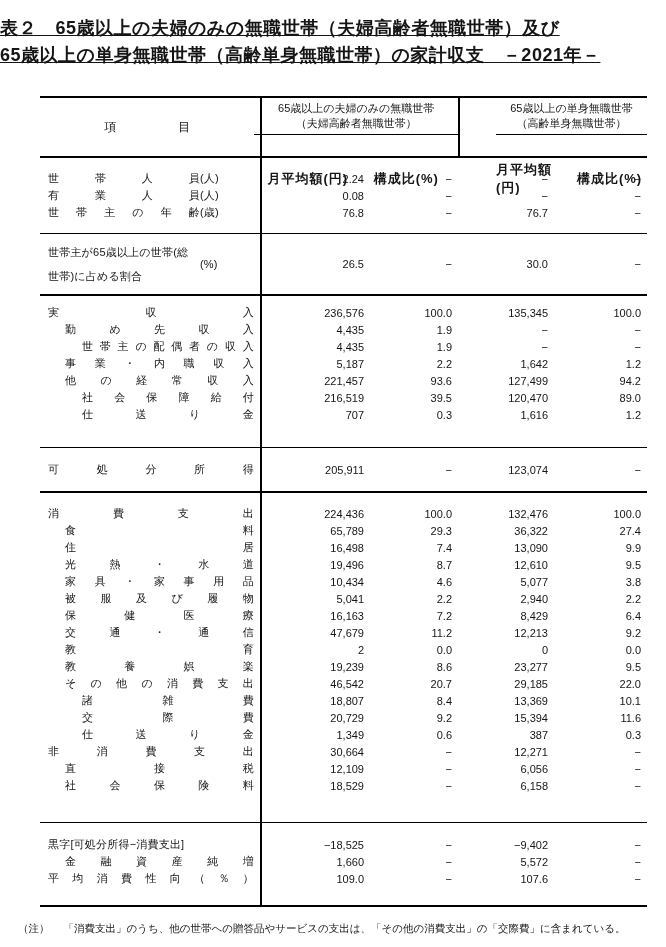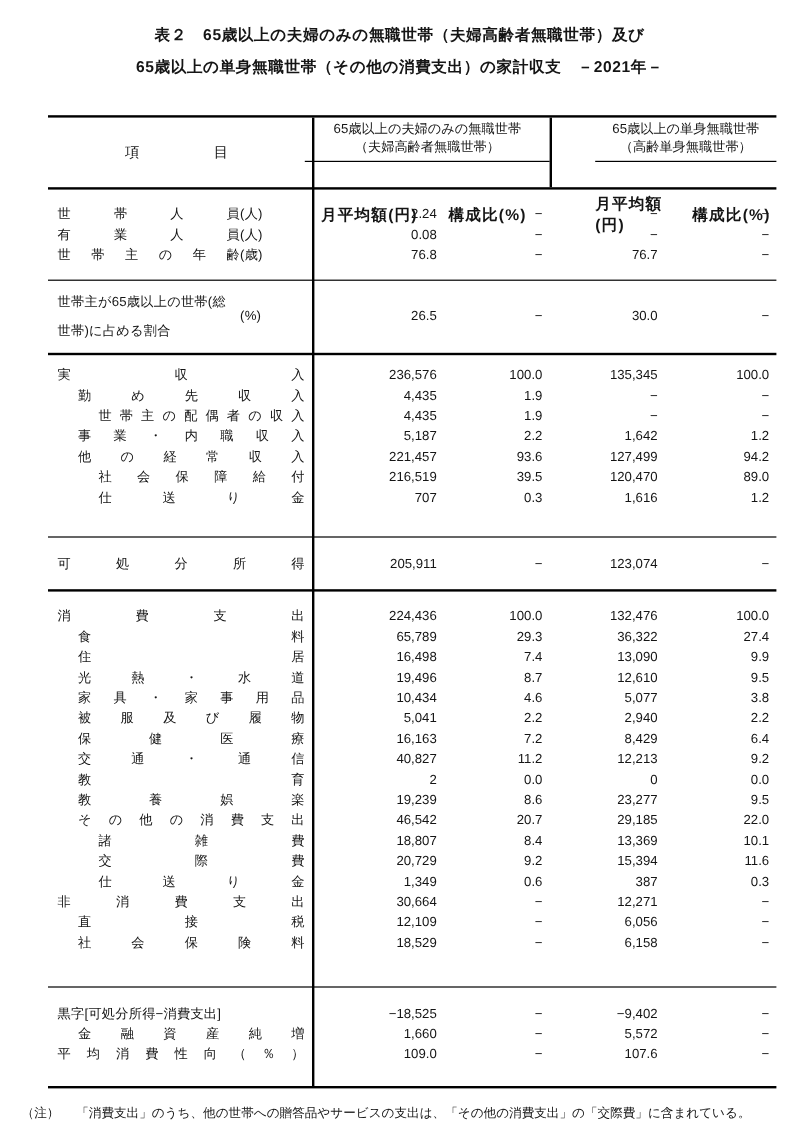--- a/index.html
+++ b/index.html
@@ -1,20 +1,20 @@
 <!DOCTYPE html>
 <html><head>
 <meta charset="utf-8">
 <style>
   html,body { margin:0; padding:0; background:#fff; }
   body { width:666px; height:947px; font-family:"Liberation Sans","DejaVu Sans",sans-serif; color:#151515; }
   .page { position:relative; width:666px; height:947px; overflow:hidden; background:#fff; }
 
-  .title { position:absolute; top:15px; left:0; right:0; text-align:center;
-           font-size:13px; font-weight:bold; line-height:27px; letter-spacing:0.5px; }
+  .title { position:absolute; top:15px; left:0; right:0; text-align:left;
+           font-size:18px; font-weight:bold; line-height:27px; letter-spacing:0.5px;text-decoration:underline; }
 
   .tbl { position:absolute; left:40px; top:96px; width:607px;
          border-top:2px solid #000; border-bottom:2px solid #000; }
   .col-div { position:absolute; left:220px; top:0; bottom:0; width:2px; background:#000; z-index:2; }
 
   .thead { display:flex; border-bottom:2px solid #000; }
   .th-item { width:222px; display:flex; align-items:center; justify-content:center; }
   .item-inner { width:86px; display:flex; justify-content:space-between; font-size:12px; font-weight:500; }
   .th-g { box-sizing:border-box; }
   .th-g1 { width:211px; }
@@ -51,21 +51,21 @@
           font-size:10.5px; line-height:14px; }
   .note-label { flex:none; margin-right:14px; }
 </style>
 </head>
 <body>
 
 <div class="page">
 
   <div class="title">
     <div>表２　65歳以上の夫婦のみの無職世帯（夫婦高齢者無職世帯）及び</div>
-    <div>65歳以上の単身無職世帯（その他の消費支出）の家計収支　－2021年－</div>
+    <div>65歳以上の単身無職世帯（高齢単身無職世帯）の家計収支　－2021年－</div>
   </div>
 
   <div class="tbl">
     <div class="col-div"></div>
 
     <div class="thead">
       <div class="th-item">
         <div class="item-inner" id="item-header">
             <span>項</span>
             <span>目</span>
@@ -390,21 +390,21 @@
           <div class="row">
             <div class="lbl" style="padding-left: 25px;">
               <div class="just">
                 <span>交</span>
                 <span>通</span>
                 <span>・</span>
                 <span>通</span>
                 <span>信</span>
               </div>
             </div>
-            <div class="val v0">40,827</div>
+            <div class="val v0">47,679</div>
             <div class="val v1">11.2</div>
             <div class="val v2">12,213</div>
             <div class="val v3">9.2</div>
           </div>
           <div class="row">
             <div class="lbl" style="padding-left: 25px;">
               <div class="just">
                 <span>教</span>
                 <span>育</span>
               </div>

